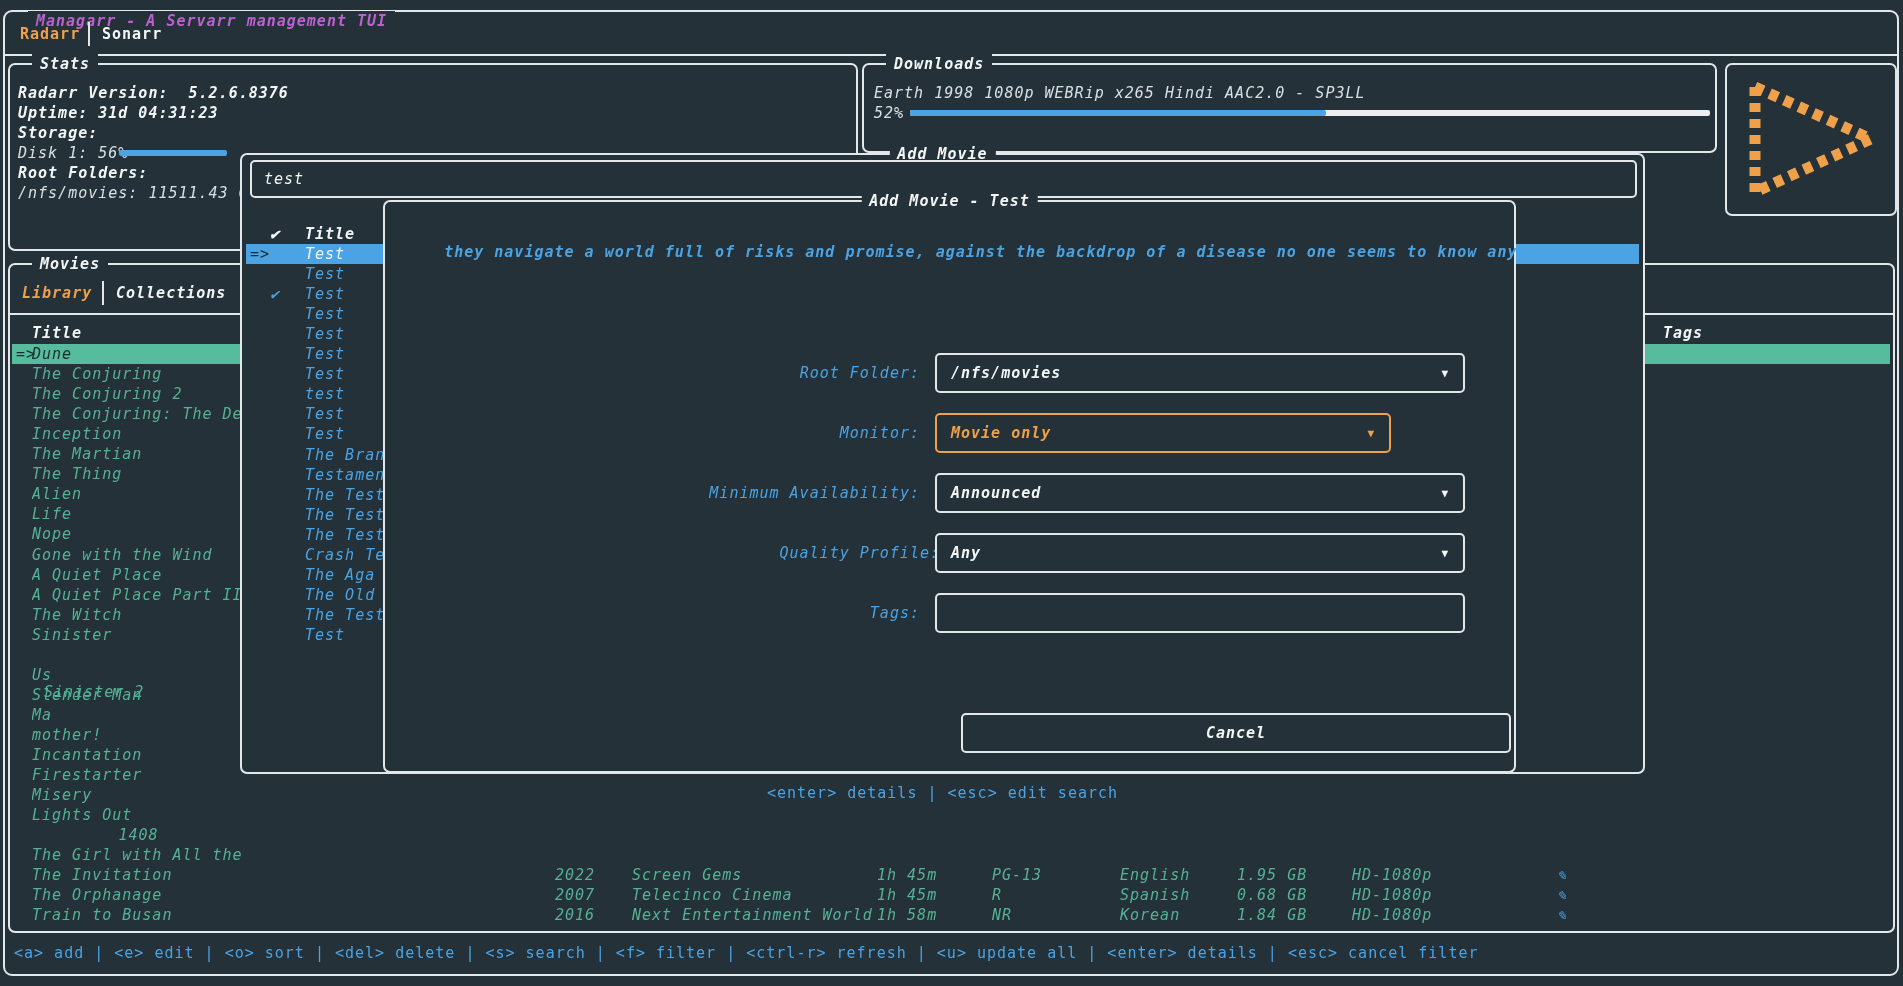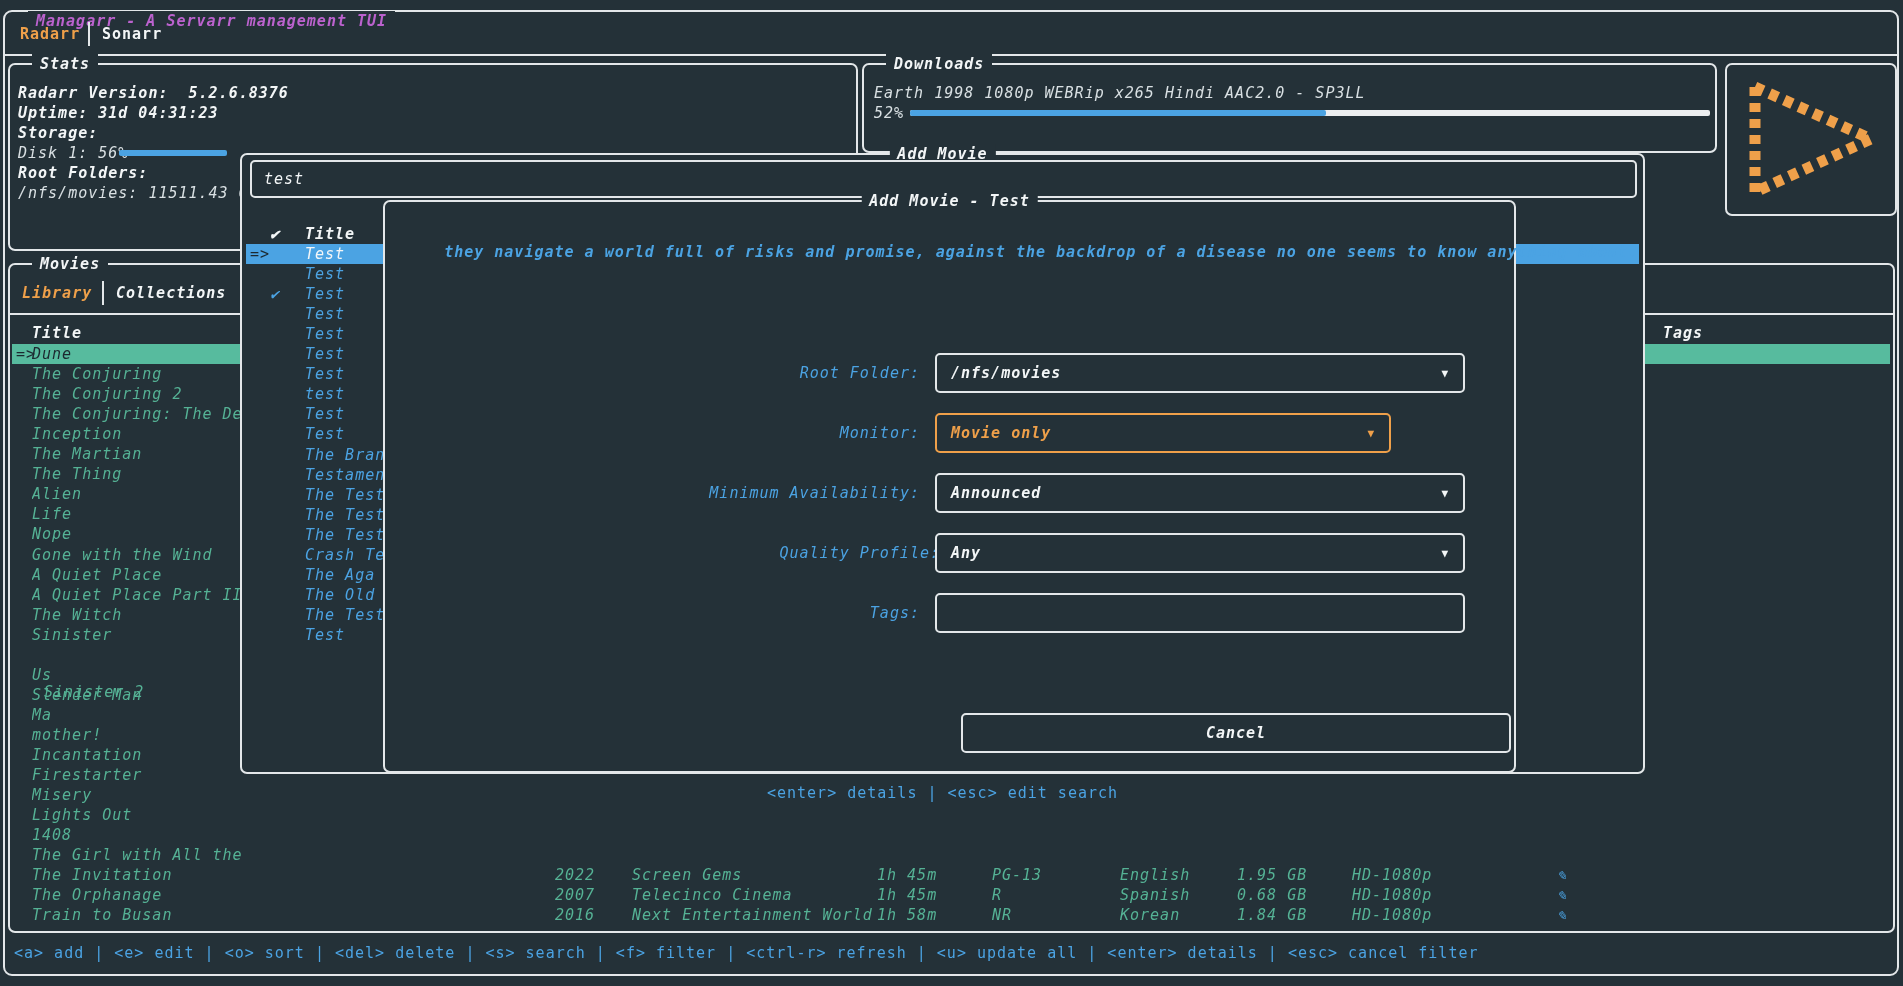--- a/index.html
+++ b/index.html
@@ -148,21 +148,21 @@
         </div>
         <div class="row" style="top: 500.05px; width: 1883px;">
           <span class="cell" style="left: 22px; width: 213px; color: var(--tealtxt);">Firestarter</span>
         </div>
         <div class="row" style="top: 520.1px; width: 1883px;">
           <span class="cell" style="left: 22px; width: 213px; color: var(--tealtxt);">Misery</span>
         </div>
         <div class="row" style="top: 540.15px; width: 1883px;">
           <span class="cell" style="left: 22px; width: 213px; color: var(--tealtxt);">Lights Out</span>
         </div>
-        <div class="row" style="top: 560.2px; width: 1531px;">
+        <div class="row" style="top: 560.2px; width: 1531px; text-align: center;">
           <span class="cell" style="left: 22px; width: 213px; color: var(--tealtxt);">1408</span>
         </div>
         <div class="row" style="top: 580.25px; width: 1883px;">
           <span class="cell" style="left: 22px; width: 213px; color: var(--tealtxt);">The Girl with All the</span>
         </div>
         <div class="row" style="top: 600.3px; width: 1883px;">
           <span class="cell" style="left: 22px; width: 213px; color: var(--tealtxt);">The Invitation</span>
           <span class="cell" style="left: 545px; color: var(--tealtxt);">2022</span>
           <span class="cell" style="left: 622px; width: 243px; color: var(--tealtxt);">Screen Gems</span>
           <span class="cell" style="left: 867px; color: var(--tealtxt);">1h 45m</span>

